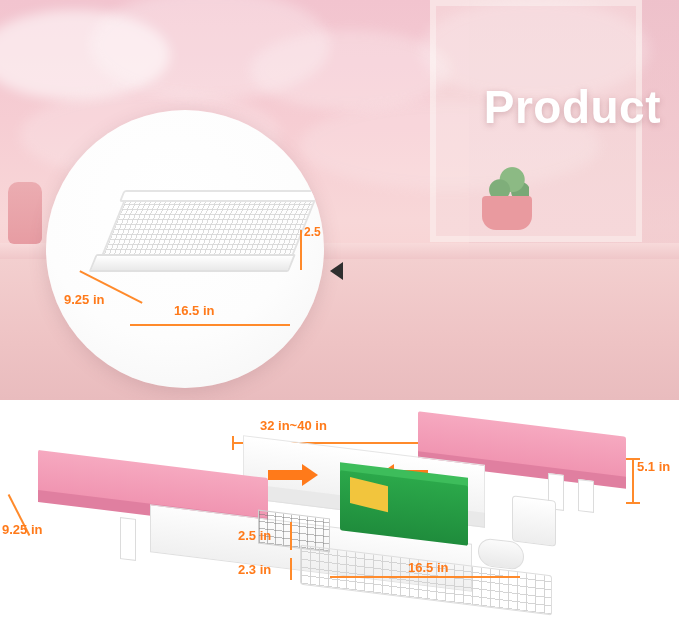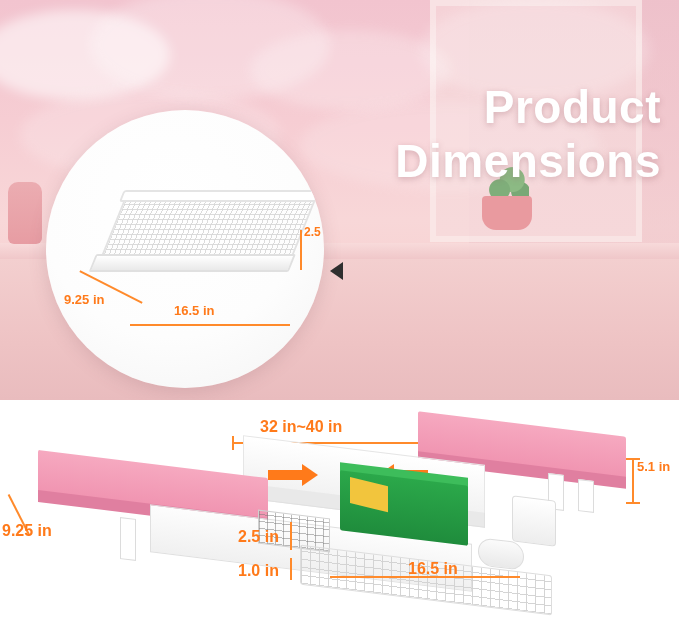--- a/index.html
+++ b/index.html
@@ -189,21 +189,21 @@
   }
   .calc{
     position:absolute;left:258px;top:114px;width:70px;height:32px;
     background:linear-gradient(180deg,#f2f2f2,#dcdcdc);border:1px solid #cfcfcf;
     transform:skewY(7deg);
     background-image:repeating-linear-gradient(90deg,rgba(120,120,120,.5) 0 1px,transparent 1px 8px),
                      repeating-linear-gradient(0deg,rgba(120,120,120,.5) 0 1px,transparent 1px 7px);
   }
 
   .dimline{position:absolute;background:#ff8a2b;}
-  .dimlbl{position:absolute;color:#ff7a1a;font-weight:bold;font-size:16px;white-space:nowrap;}
+  .dimlbl{position:absolute;color:#ff7a1a;font-weight:bold;font-size:13px;white-space:nowrap;}
 </style>
 </head>
 <body>
 
 <div class="page">
 
   <div class="scene">
     <div class="wall-right"></div>
     <div class="window-frame"></div>
 
@@ -219,21 +219,20 @@
     <div class="counter"></div>
     <div class="floorzone"></div>
 
     <div class="plant-leaves"></div>
     <div class="plant-pot"></div>
     <div class="vase"></div>
     <div class="vase2"></div>
 
     <div class="headline">
       <div>Product</div>
-      <div>Dimensions</div>
     </div>
 
     <div class="circle">
       <div class="tray">
         <div class="tray-top"></div>
         <div class="tray-rail"></div>
         <div class="tray-front"></div>
       </div>
 
       <div class="tickd" style="left:30px;top:176px;width:70px;height:2px;transform:rotate(27deg);"></div>
@@ -293,19 +292,19 @@
     <div class="dimline" style="left:626px;top:102px;width:14px;height:2px;"></div>
     <div class="dimlbl" style="left:637px;top:60px;font-size:13px;line-height:14px;">5.1 in</div>
 
     <div class="dimline" style="left:18px;top:92px;width:2px;height:46px;transform:rotate(-27deg);"></div>
     <div class="dimlbl" style="left:2px;top:122px;">9.25 in</div>
 
     <div class="dimline" style="left:290px;top:122px;width:2px;height:28px;"></div>
     <div class="dimlbl" style="left:238px;top:128px;">2.5 in</div>
 
     <div class="dimline" style="left:290px;top:158px;width:2px;height:22px;"></div>
-    <div class="dimlbl" style="left:238px;top:162px;">1.0 in</div>
+    <div class="dimlbl" style="left:238px;top:162px;">2.3 in</div>
 
     <div class="dimline" style="left:330px;top:176px;width:190px;height:2px;"></div>
     <div class="dimlbl" style="left:408px;top:160px;">16.5 in</div>
   </div>
 
 </div>
 
 </body></html>

